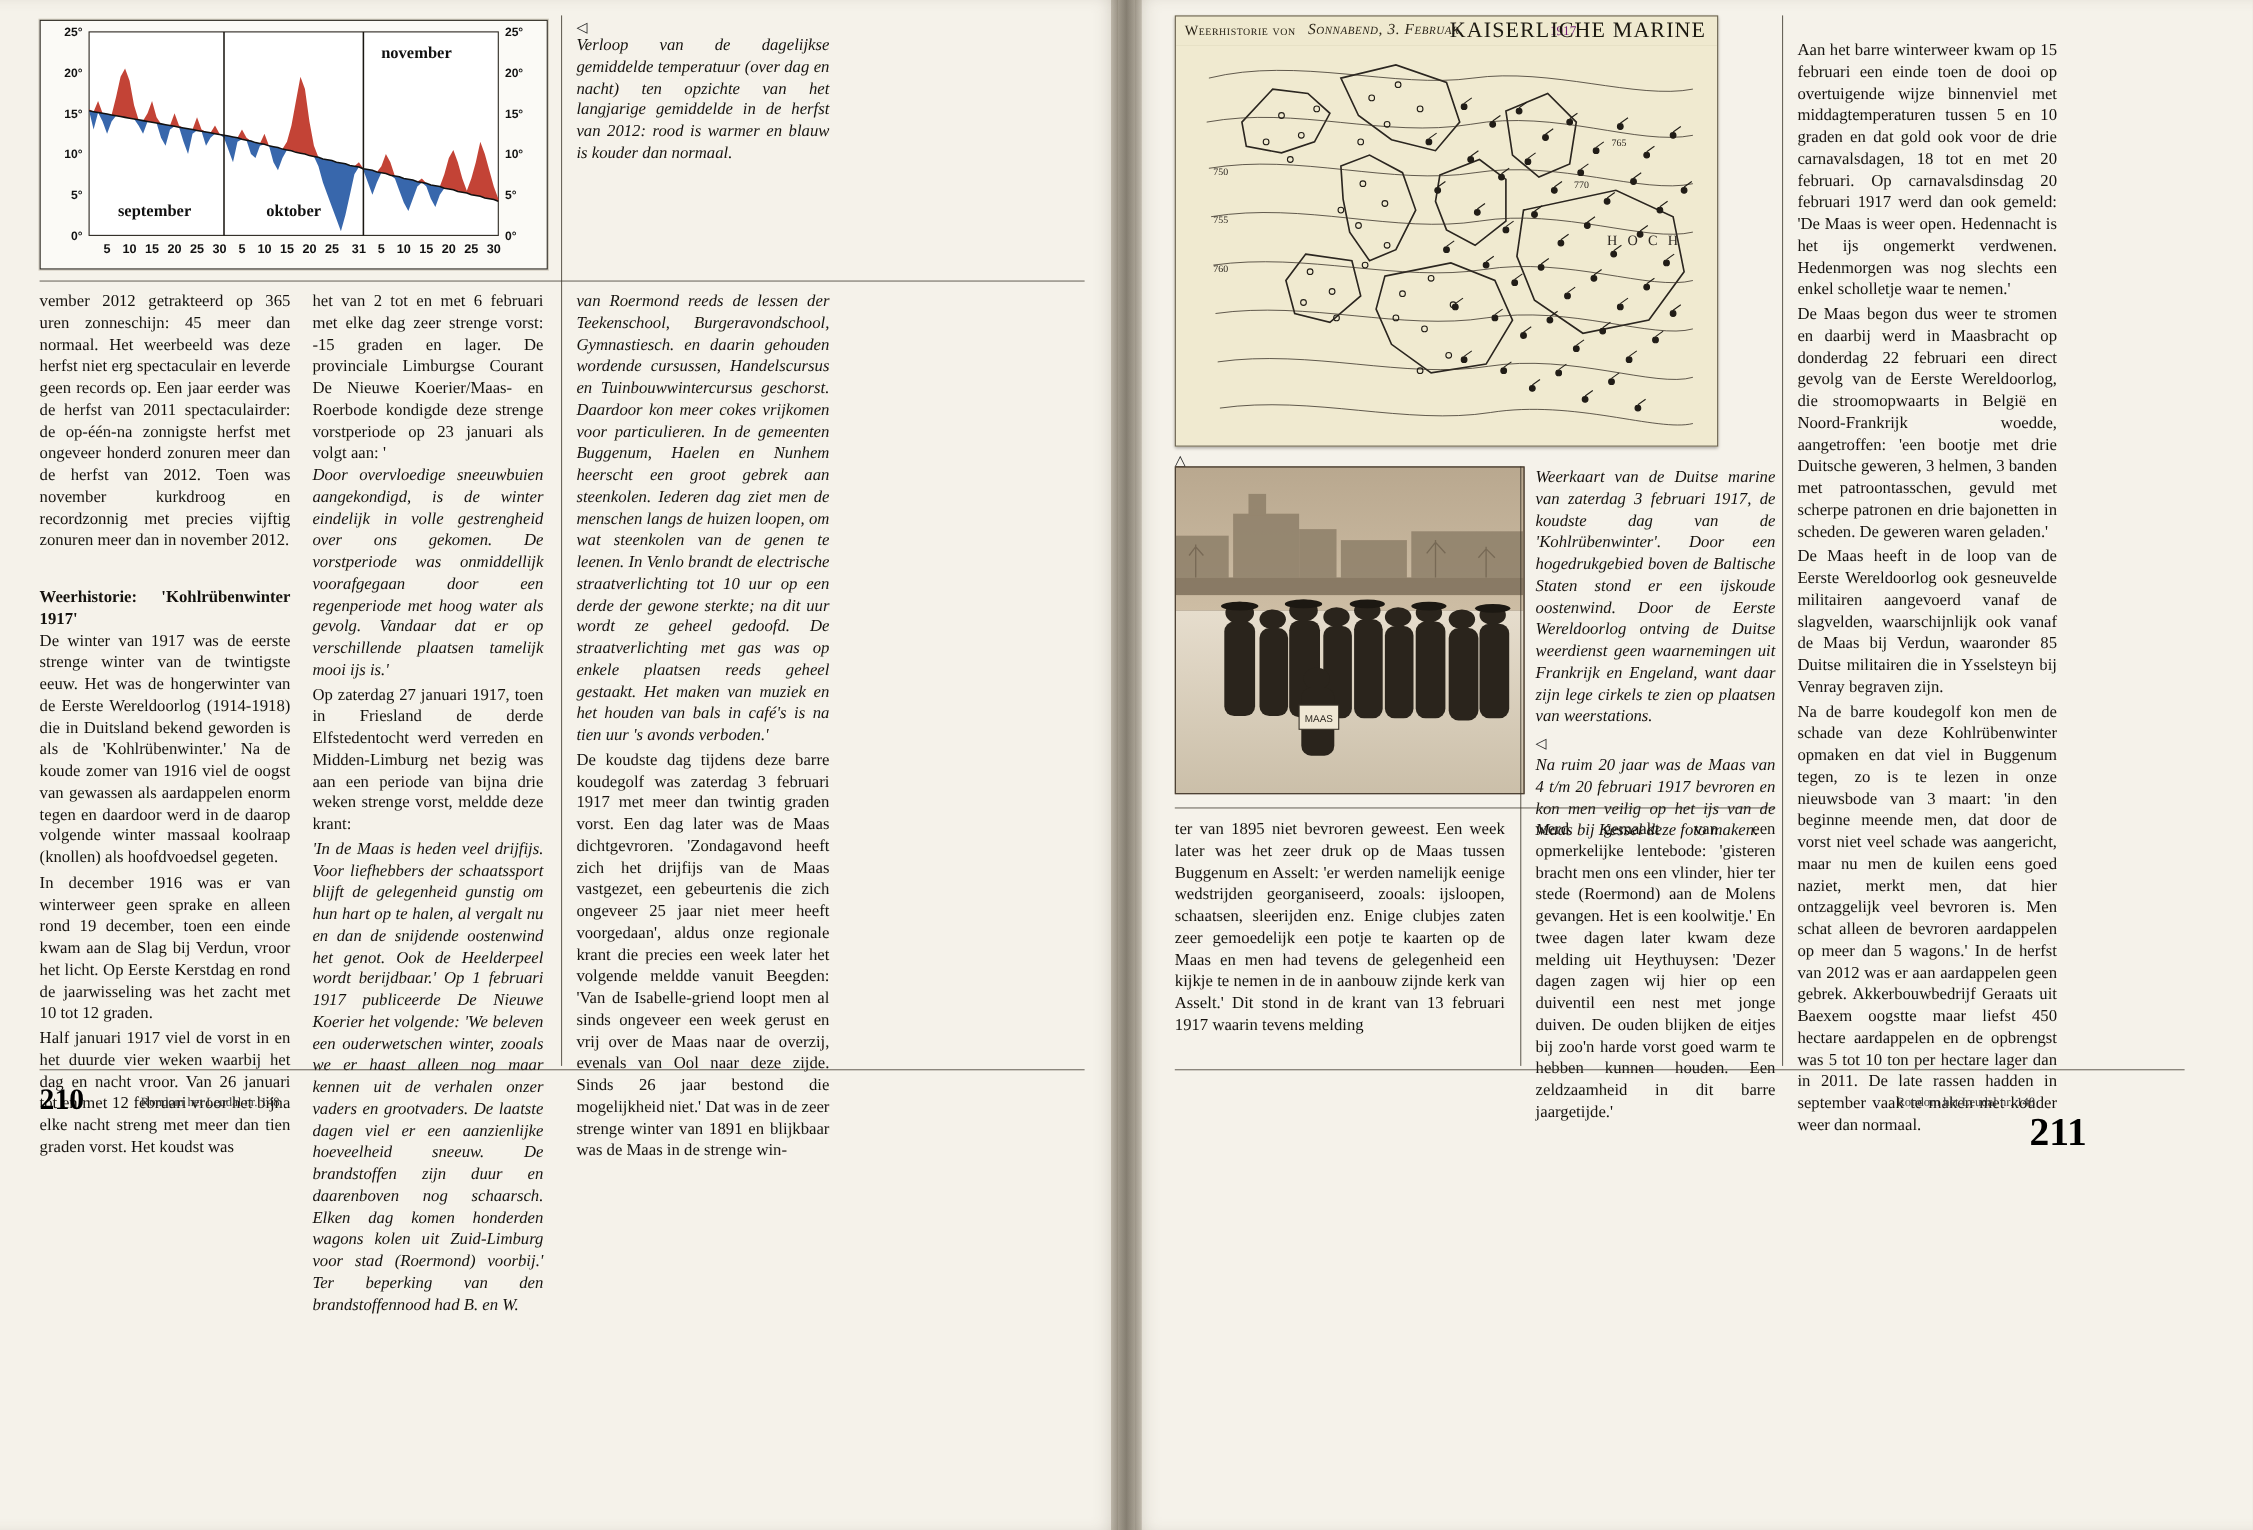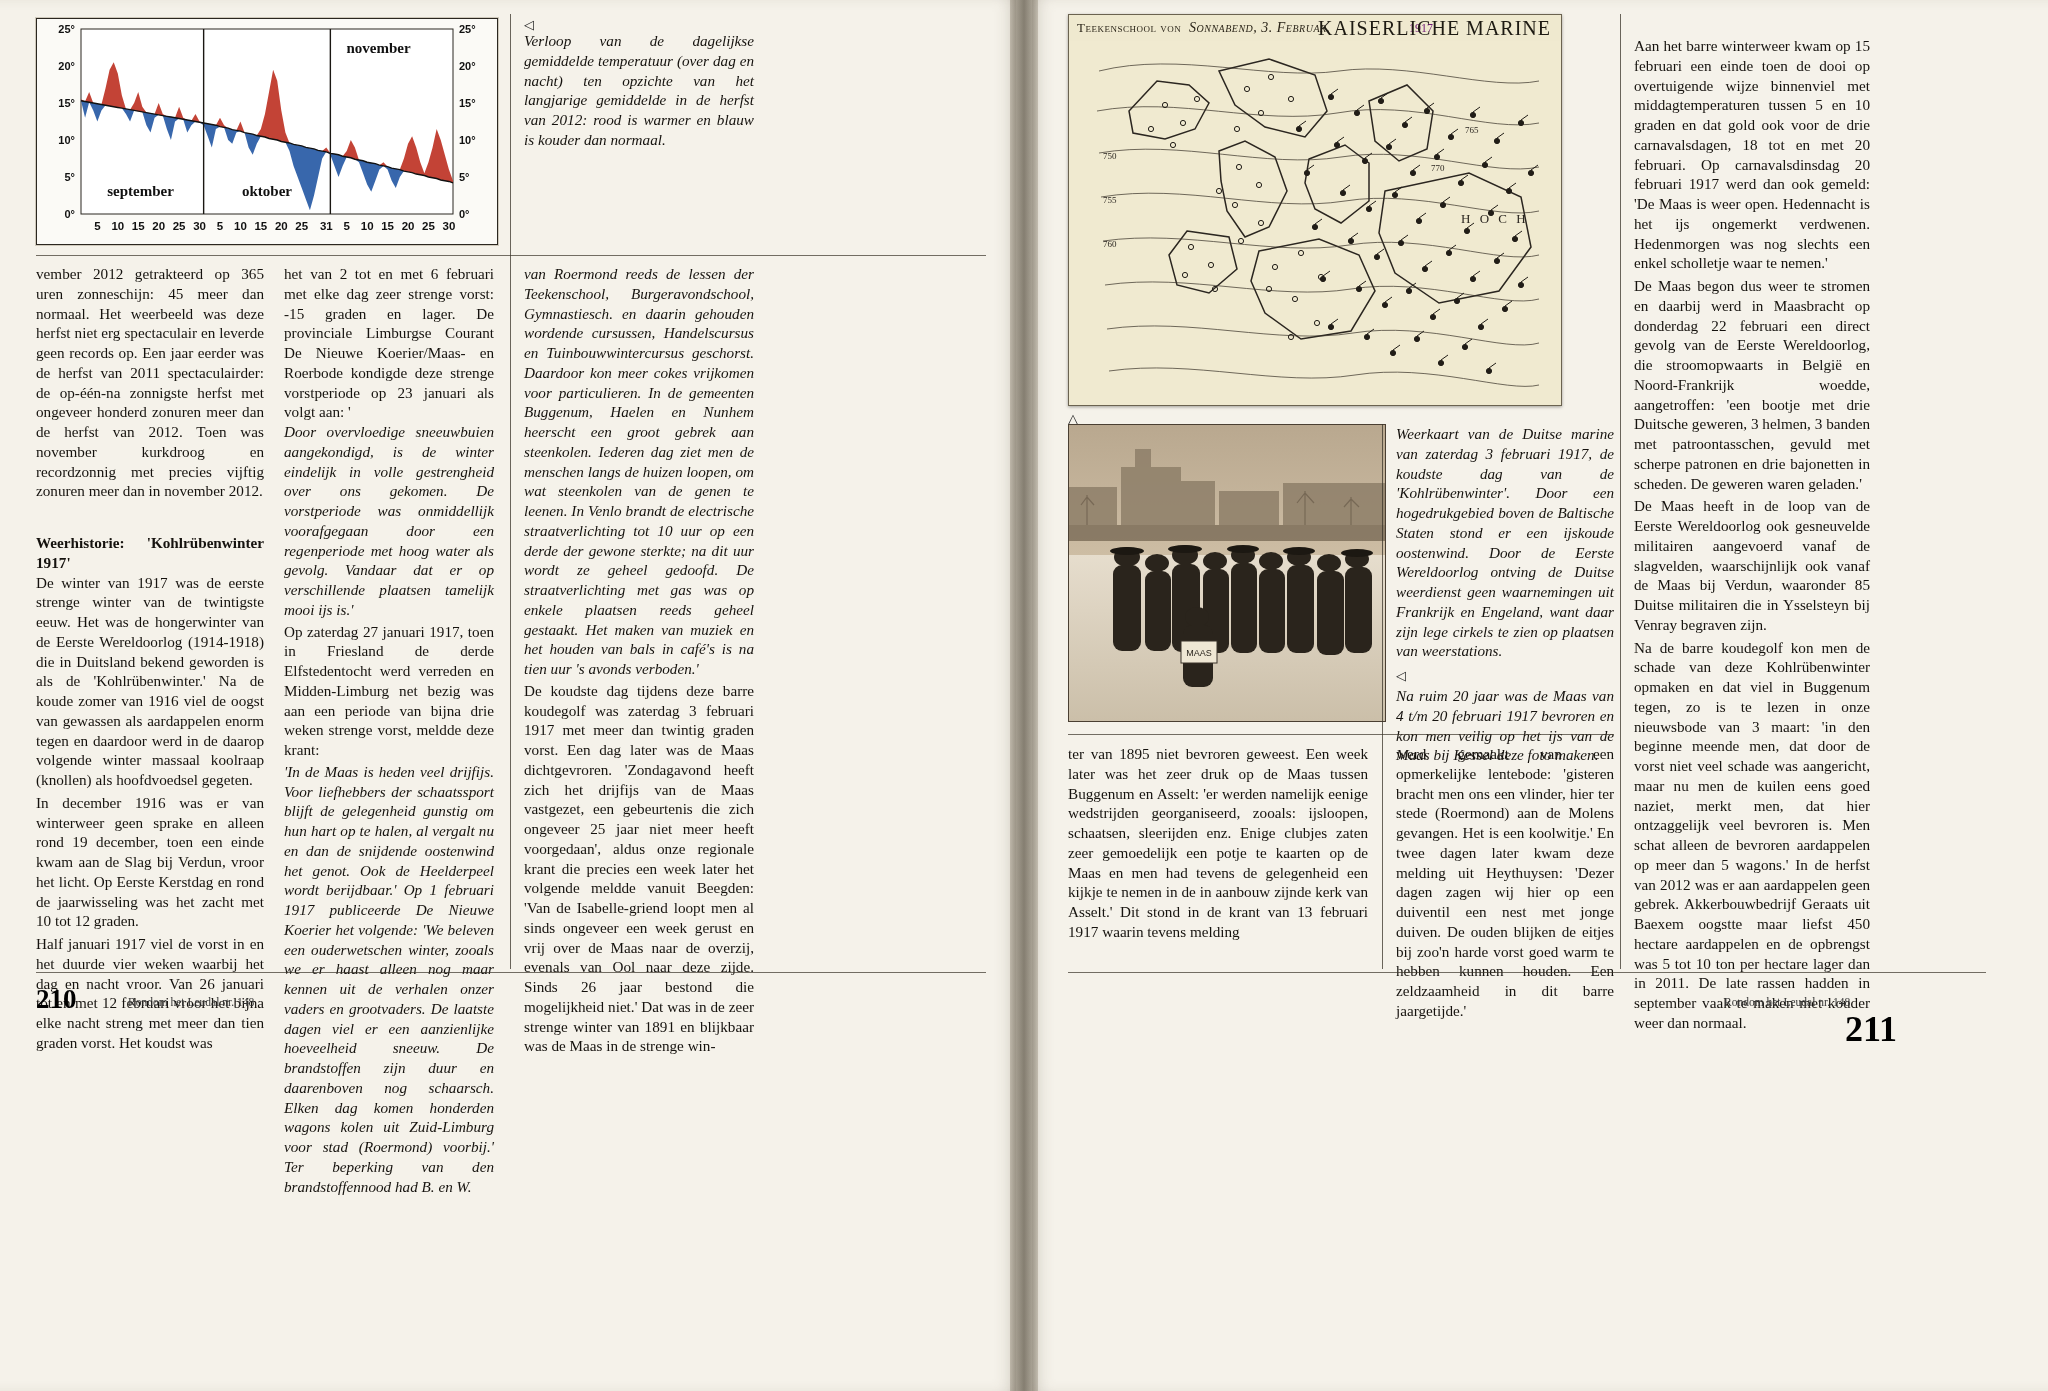--- a/index.html
+++ b/index.html
@@ -133,21 +133,21 @@
     <p class="ital">van Roermond reeds de lessen der Teekenschool, Burgeravondschool, Gymnastiesch. en daarin gehouden wordende cursussen, Handelscursus en Tuinbouwwintercursus geschorst. Daardoor kon meer cokes vrijkomen voor particulieren. In de gemeenten Buggenum, Haelen en Nunhem heerscht een groot gebrek aan steenkolen. Iederen dag ziet men de menschen langs de huizen loopen, om wat steenkolen van de genen te leenen. In Venlo brandt de electrische straatverlichting tot 10 uur op een derde der gewone sterkte; na dit uur wordt ze geheel gedoofd. De straatverlichting met gas was op enkele plaatsen reeds geheel gestaakt. Het maken van muziek en het houden van bals in café's is na tien uur 's avonds verboden.'</p>
     <p style="margin-top:2px">De koudste dag tijdens deze barre koudegolf was zaterdag 3 februari 1917 met meer dan twintig graden vorst. Een dag later was de Maas dichtgevroren. 'Zondagavond heeft zich het drijfijs van de Maas vastgezet, een gebeurtenis die zich ongeveer 25 jaar niet meer heeft voorgedaan', aldus onze regionale krant die precies een week later het volgende meldde vanuit Beegden: 'Van de Isabelle-griend loopt men al sinds ongeveer een week gerust en vrij over de Maas naar de overzij, evenals van Ool naar deze zijde. Sinds 26 jaar bestond die mogelijkheid niet.' Dat was in de zeer strenge winter van 1891 en blijkbaar was de Maas in de strenge win-</p>
   </div>
 
   <div class="rule-h" style="left:36px;top:972px;width:950px;"></div>
   <div class="folio" style="left:36px;top:984px;font-size:27px;">210</div>
   <div class="footnote" style="left:128px;top:996px;">Rondom het Leudal nr. 148</div>
 
   <div class="mapbox">
     <div class="map-head">
-      <span class="map-head-l">Teekenschool von</span>
+      <span class="map-head-l">Weerhistorie von</span>
       <span class="map-head-l" style="left:120px;font-style:italic;font-size:14px;">Sonnabend, 3. Februar.</span>
       <span class="map-year">1917</span>
       <span class="map-head-r">KAISERLICHE MARINE</span>
     </div>
     <svg class="mapcanvas" id="map-svg" viewBox="0 0 492 364">
         <rect x="0" y="0" width="492" height="364" fill="#f0ead0"></rect>
         <path d="M60 70 L88 40 L120 44 L140 62 L126 88 L96 98 L64 92 Z" fill="none" stroke="#2b2620" stroke-width="1.5"></path>
         <path d="M150 30 L200 18 L246 34 L258 70 L236 96 L196 86 L166 64 Z" fill="none" stroke="#2b2620" stroke-width="1.5"></path>
         <path d="M150 110 L176 100 L206 116 L218 150 L200 186 L176 196 L158 170 L152 140 Z" fill="none" stroke="#2b2620" stroke-width="1.5"></path>
         <path d="M240 118 L276 104 L300 122 L300 160 L272 182 L246 168 L236 142 Z" fill="none" stroke="#2b2620" stroke-width="1.5"></path>

